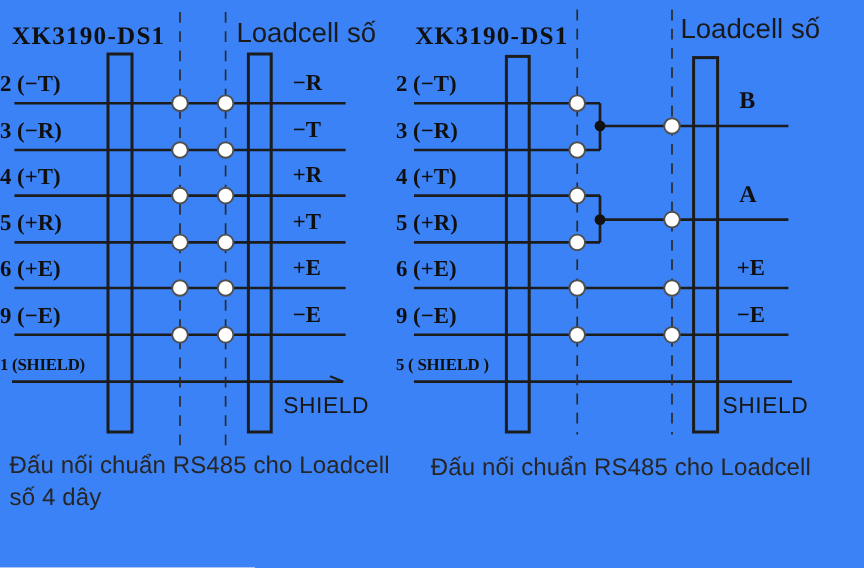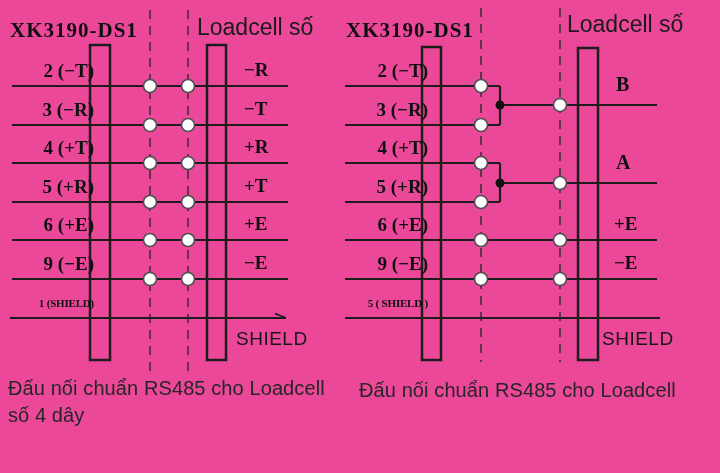--- a/index.html
+++ b/index.html
@@ -1,31 +1,31 @@
 <!DOCTYPE html>
 <html><head>
 <meta charset="utf-8">
 <style>
   html,body{margin:0;padding:0;background:#f5f5f5;}
   .canvas{
     position:relative;
     width:720px;height:473px;
-    background:#ec4899;
+    background:#3b82f6;
     overflow:hidden;
     font-family:"Liberation Sans",sans-serif;
   }
   .gfx{position:absolute;left:0;top:0;}
   .t{position:absolute;line-height:1;white-space:nowrap;color:#141414;}
   .serif{font-family:"Liberation Serif","DejaVu Serif",serif;font-weight:700;}
   .sans{font-family:"Liberation Sans","DejaVu Sans",sans-serif;font-weight:400;}
   .device-title{font-size:21px;letter-spacing:1px;color:#101010;}
   .loadcell-title{font-size:23px;color:#1a1a1a;}
-  .pin{font-size:19px;width:94px;text-align:right;color:#101010;}
+  .pin{font-size:19px;width:94px;text-align:left;color:#101010;}
   .pin-r{width:98px;}
-  .pin-shield{font-size:11px;letter-spacing:-0.2px;}
+  .pin-shield{font-size:14px;letter-spacing:-0.2px;}
   .ll-label{font-size:19px;color:#101010;}
   .ll-ba{font-size:20px;}
   .ll-shield{font-size:19px;letter-spacing:0.5px;color:#161616;margin-top:32px;}
   .caption{font-size:20px;color:#262626;letter-spacing:0.1px;}
 </style>
 </head>
 <body>
 
 <div class="canvas">
 

